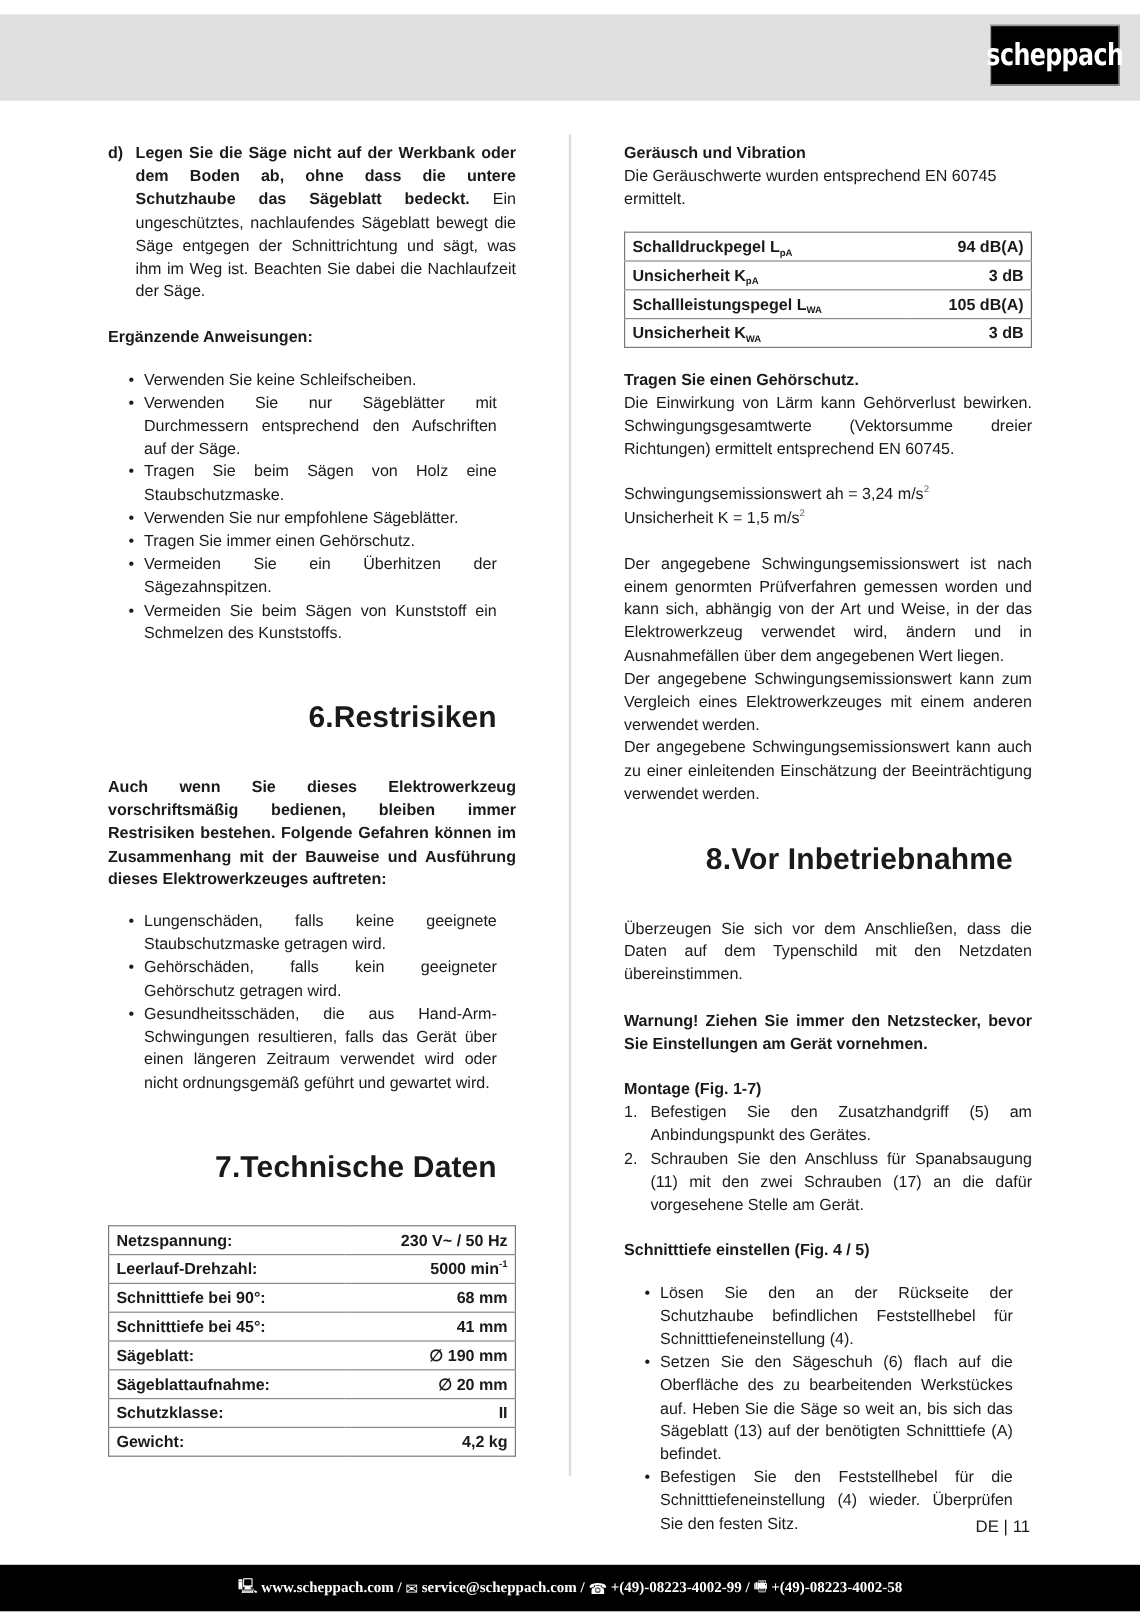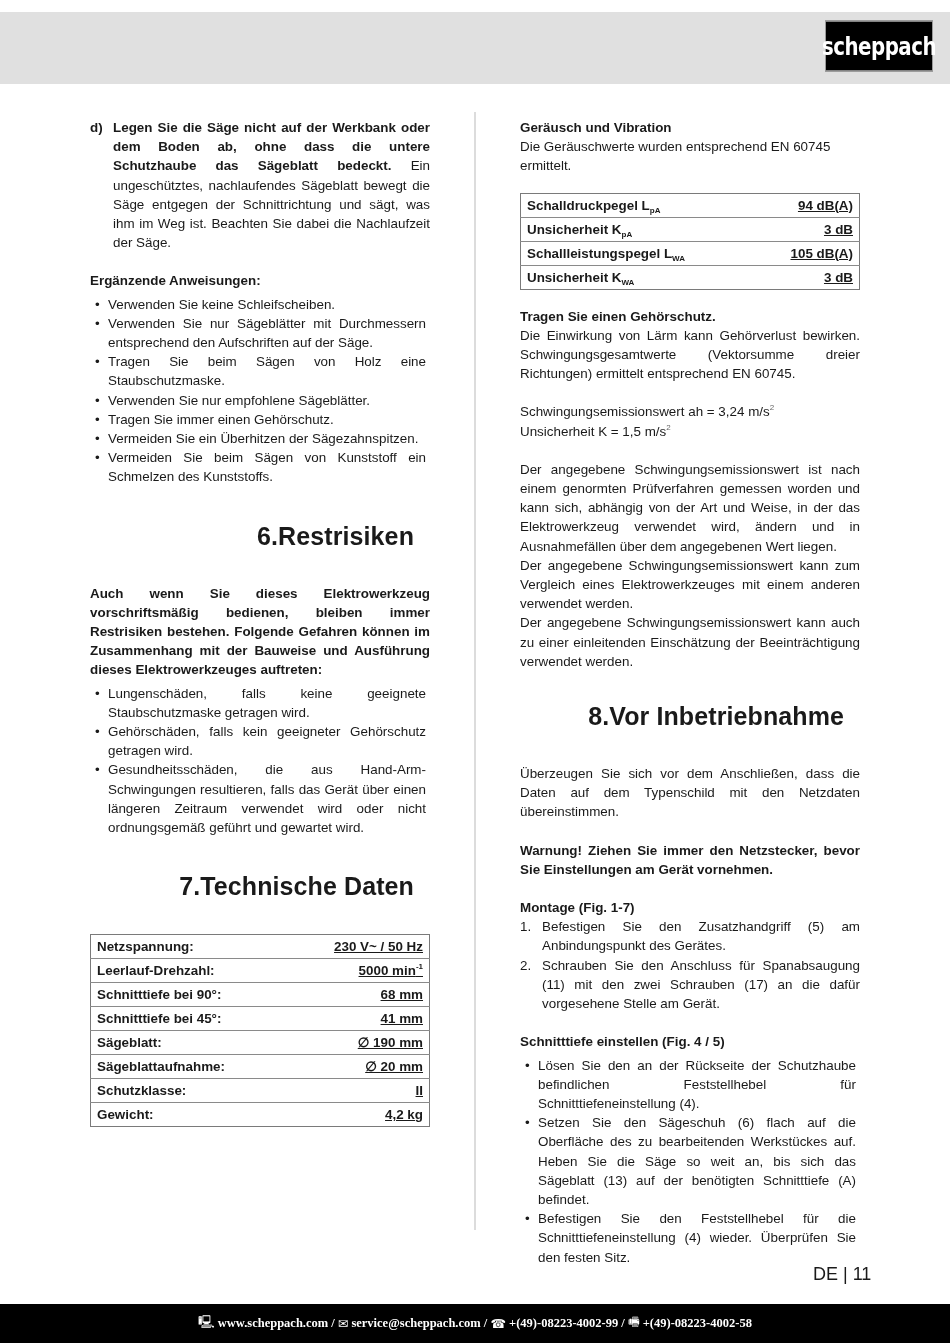--- a/index.html
+++ b/index.html
@@ -29,46 +29,46 @@
     position: absolute; left: 474px; top: 112px; width: 2px; height: 1118px;
     background: #dcdcdc;
   }
   p { margin: 0; }
   .j { text-align: justify; }
   .b { font-weight: bold; }
   .gap { height: 19px; }
   .item-d { display: flex; }
   .item-d .lbl { width: 23px; flex: none; font-weight: bold; }
   .item-d .txt { flex: 1; text-align: justify; }
-  ul.bul { list-style: none; margin: 4px; padding: 0; }
+  ul.bul { list-style: none; margin: 16px; padding: 0; }
   ul.bul li { position: relative; padding-left: 14px; text-align: justify; }
   ul.bul li::before { content: "•"; position: absolute; left: 1px; top: 0; }
   ol.num { list-style: none; margin: 0; padding: 0; }
   ol.num li { position: relative; padding-left: 22px; text-align: justify; }
   ol.num li .n { position: absolute; left: 0; top: 0; }
   h2 {
     margin: 16px; font-size: 25px; font-weight: bold; line-height: 24px;
     letter-spacing: 0.1px;
     text-align: right;
   }
   h2 .hn { display: inline-block; width: 28px; }
   table.spec {
     border-collapse: collapse; width: 340px; font-weight: bold; font-size: 13.4px;
     border: 1px solid #7a7a7a;
   }
   table.spec td {
     padding: 0 6px; height: 23px; border-bottom: 1px solid #8a8a8a;
   }
   table.spec tr:last-child td { border-bottom: none; }
-  table.spec td.v { text-align: right; text-decoration: underline; }
+  table.spec td.v { text-align: right; }
   sub { font-size: 8px; vertical-align: -3px; line-height: 0; }
   sup { font-size: 8px; vertical-align: 6px; line-height: 0; }
   .sup-light { color: #666; }
   .pagenum {
-    position: absolute; left: 813px; top: 1264px; font-size: 18px;
+    position: absolute; left: 813px; top: 1264px; font-size: 14px;
     color: #1a1a1a;
   }
   .footer {
     position: absolute; left: 0; top: 1304px; width: 950px; height: 39px;
     background: #000; color: #fff; font-family: "Liberation Serif", serif;
     font-weight: bold; font-size: 12.5px;
     display: flex; align-items: center; justify-content: center;
   }
   .footer .ic { font-weight: normal; margin-right: 3px; }
 </style>

